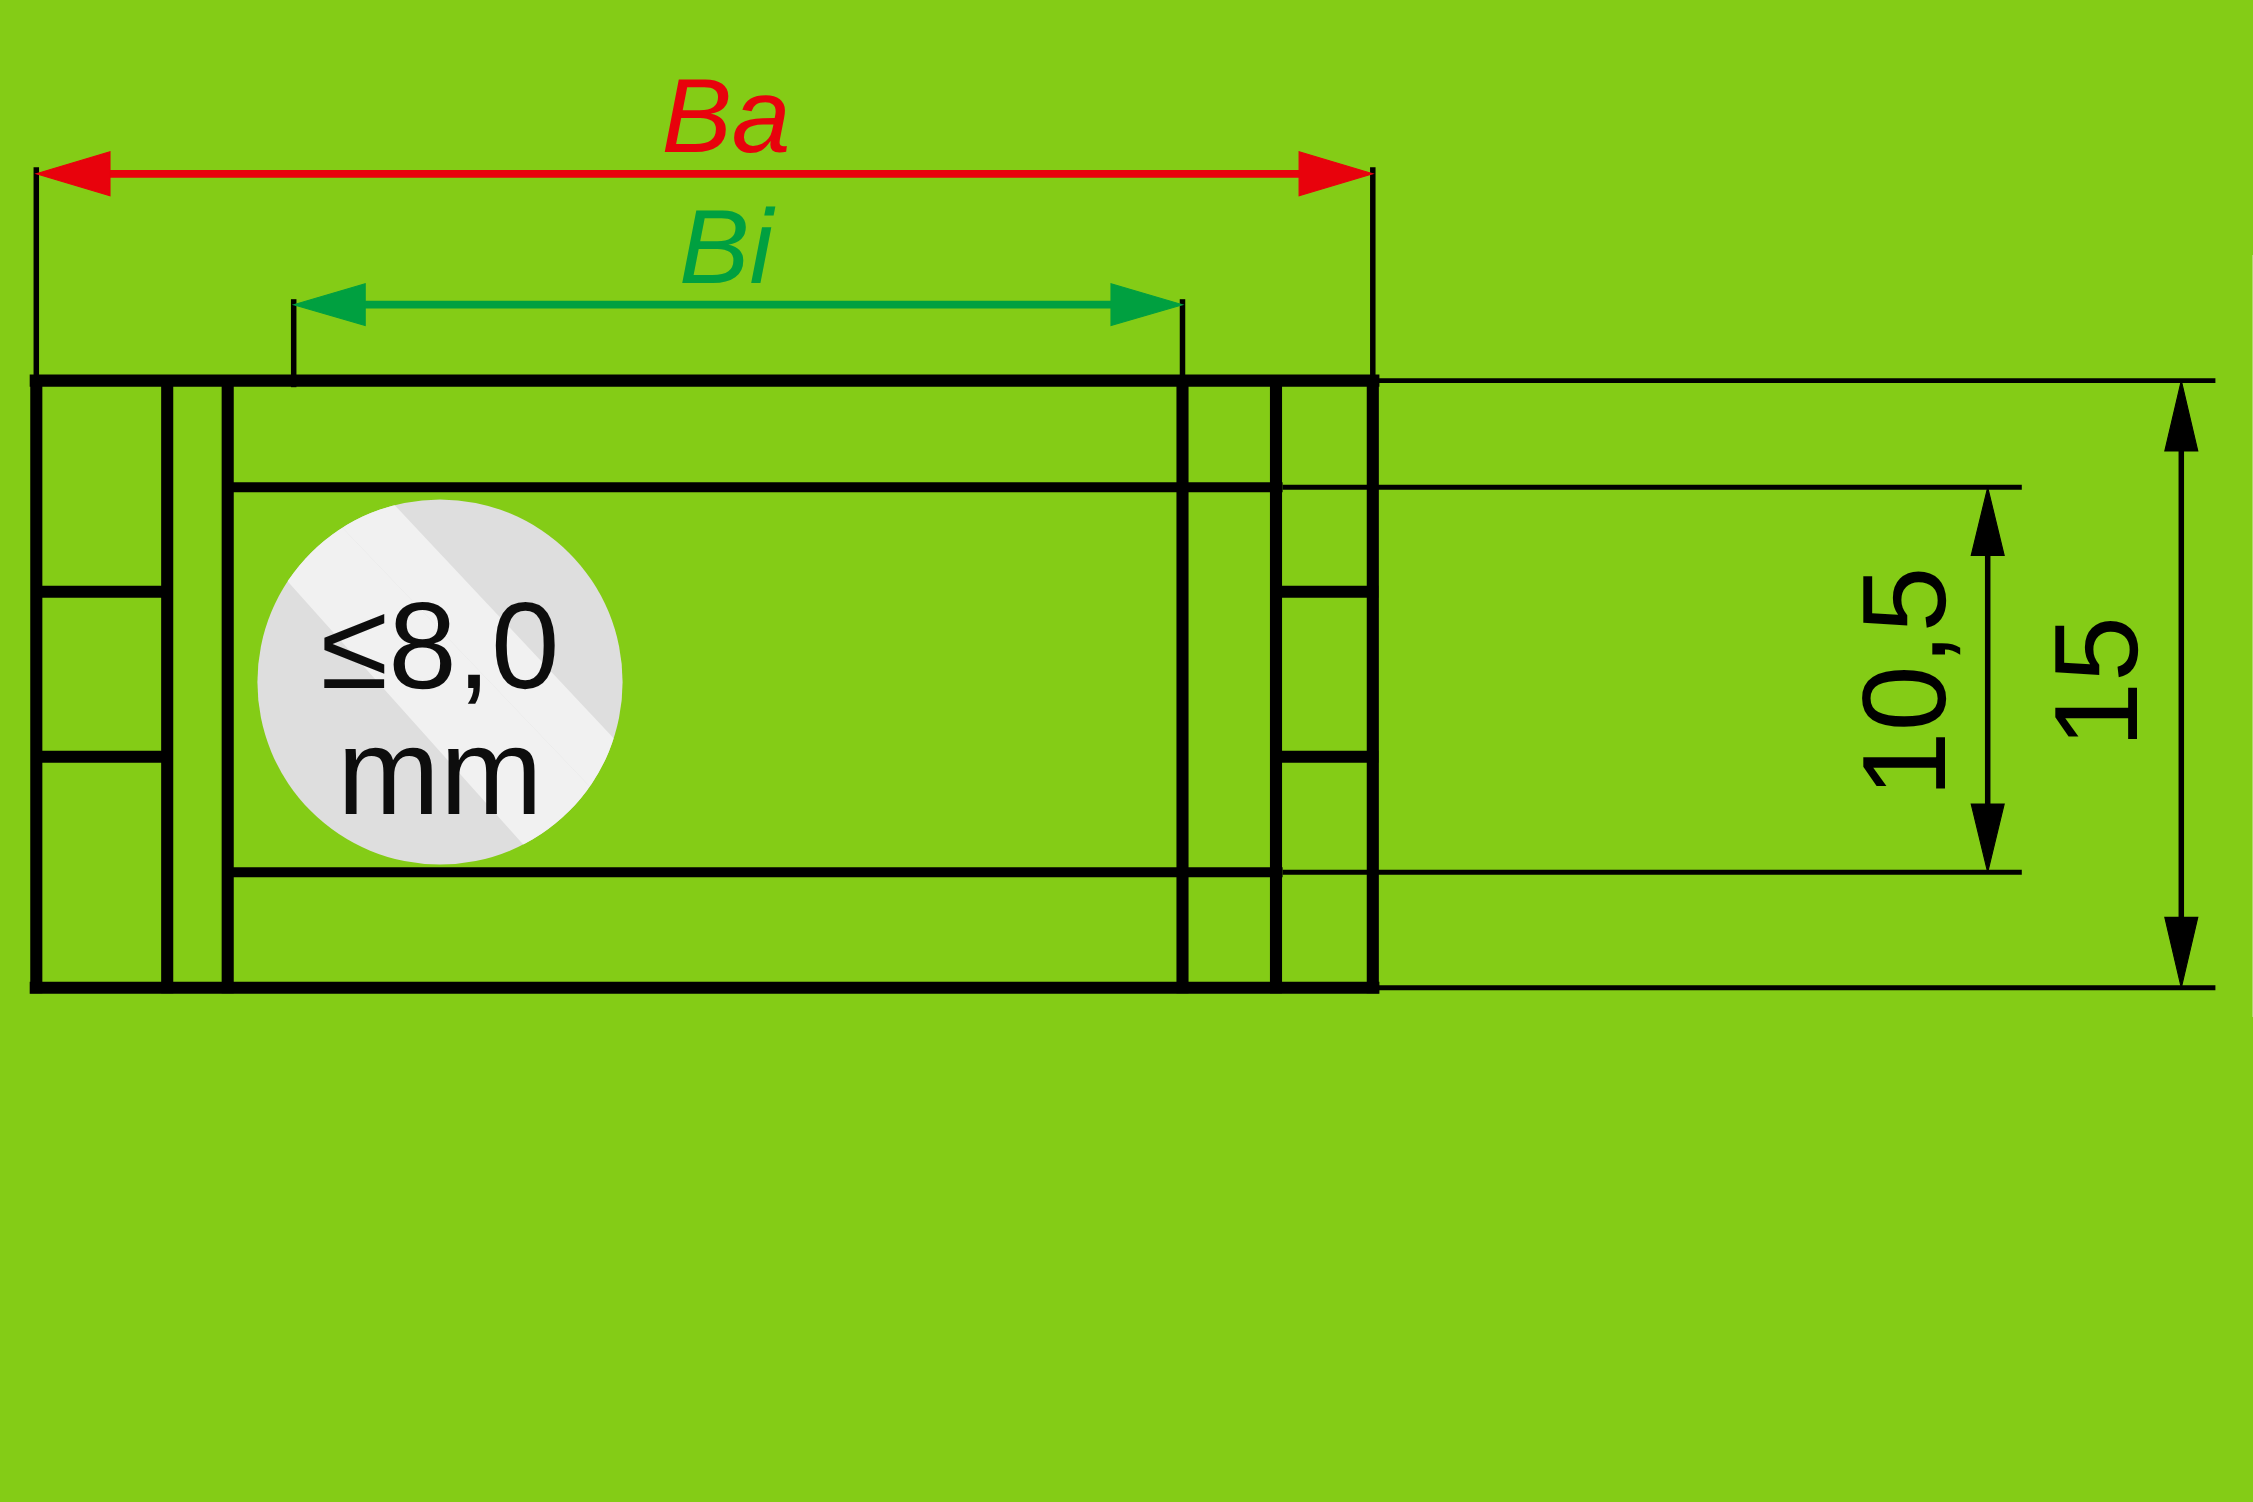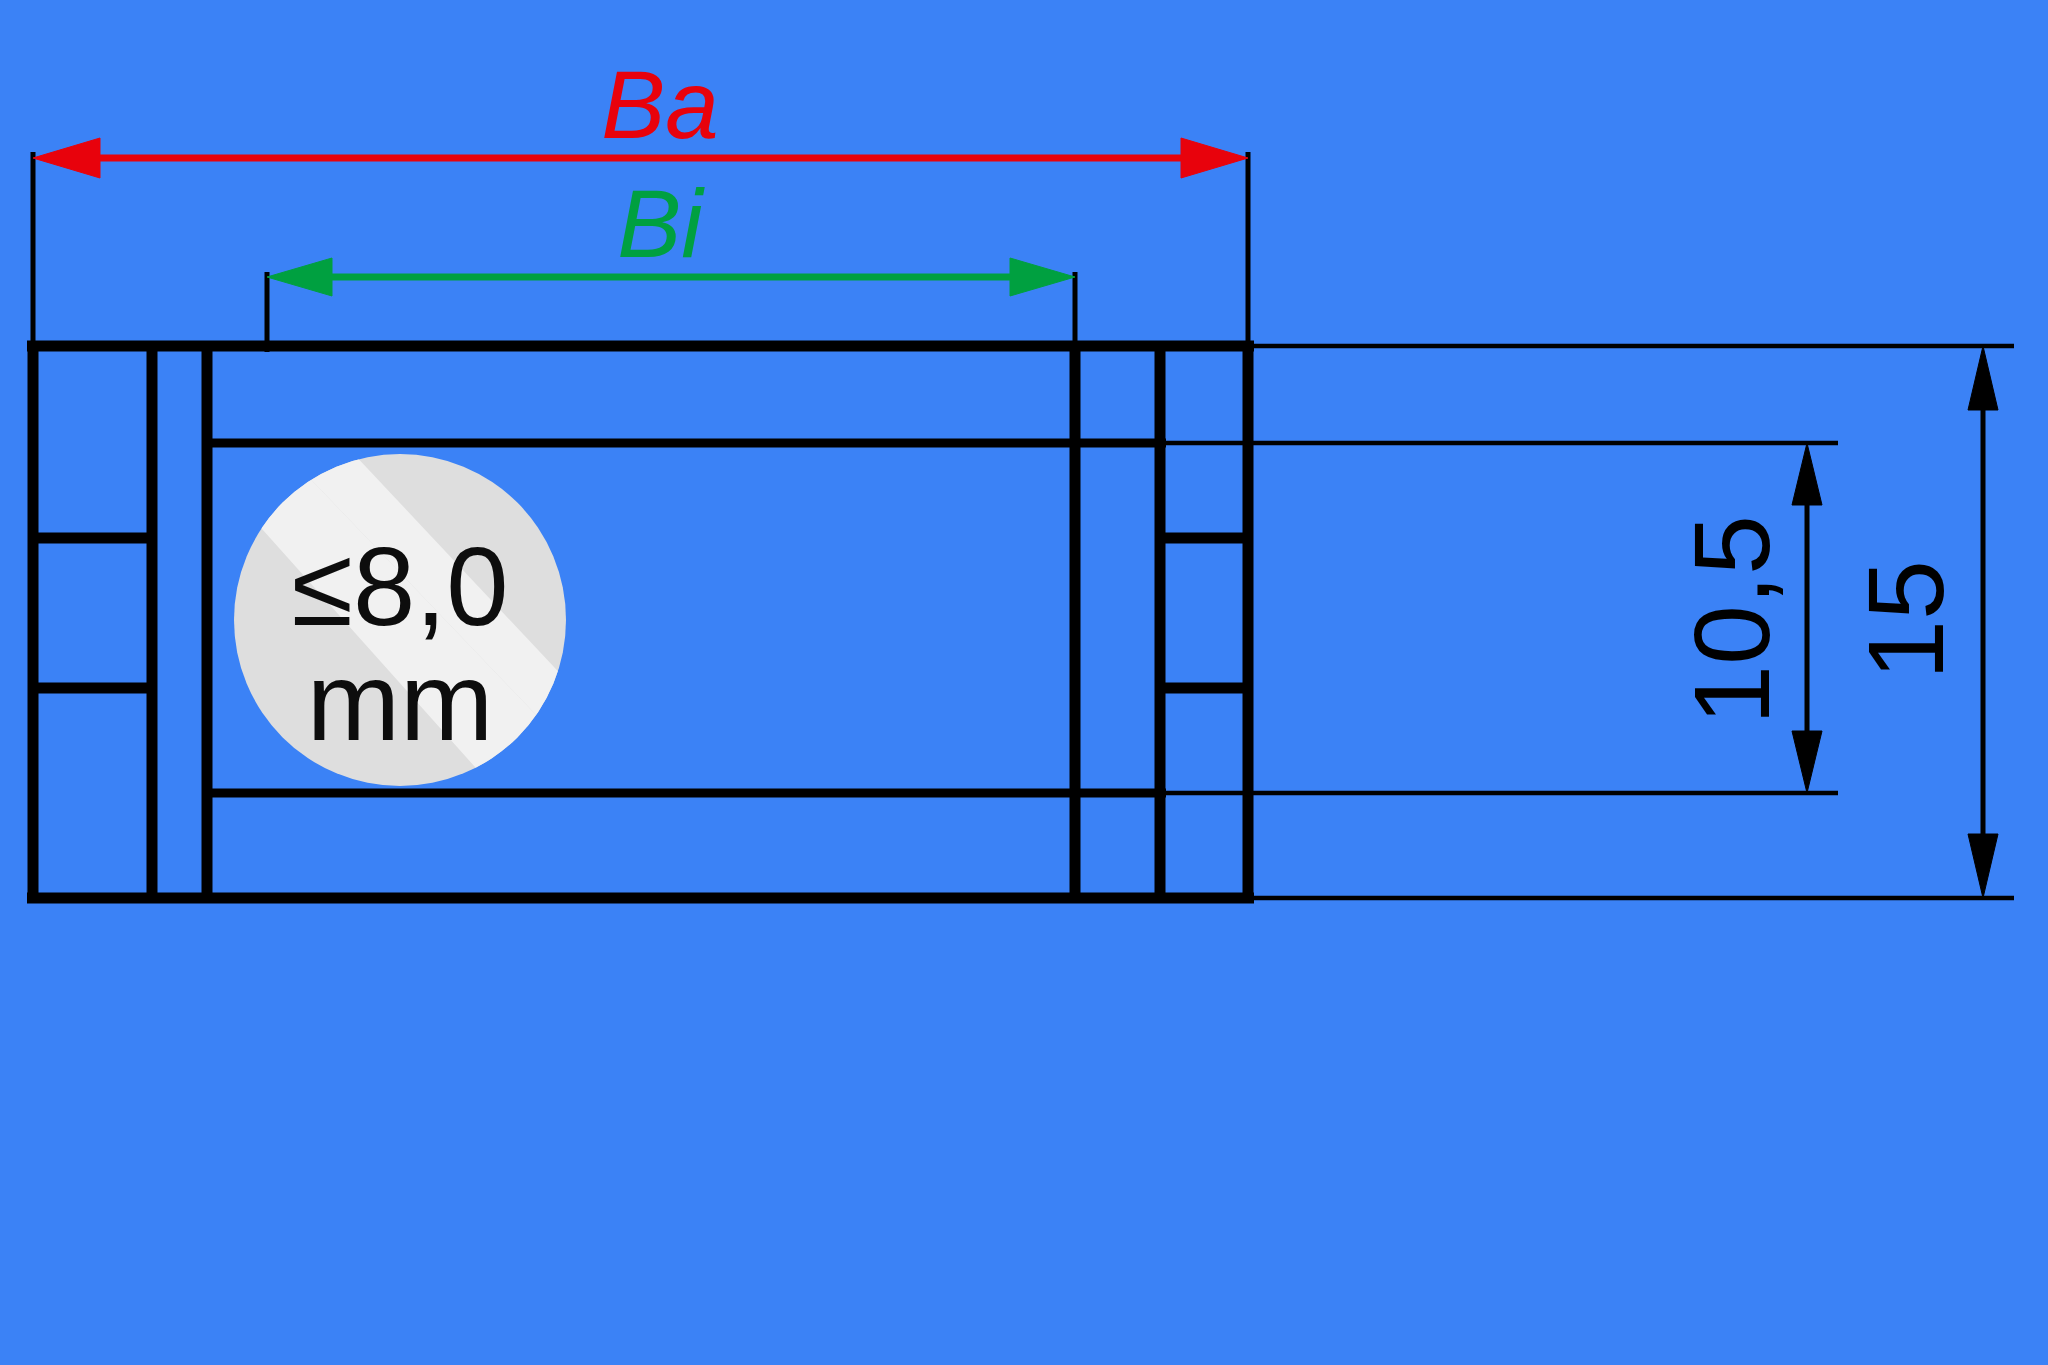--- a/index.html
+++ b/index.html
@@ -11,21 +11,21 @@
   body {
     width: 2048px;
     height: 1365px;
     overflow: hidden;
     font-family: "Liberation Sans", sans-serif;
   }
   #drawing-root {
     position: relative;
     width: 2048px;
     height: 1365px;
-    background: #3b82f6;
+    background: #84cc16;
   }
   svg#technical-drawing {
     display: block;
     width: 2048px;
     height: 1365px;
   }
   .solid-line {
     stroke: #000000;
     fill: none;
     stroke-linecap: butt;

